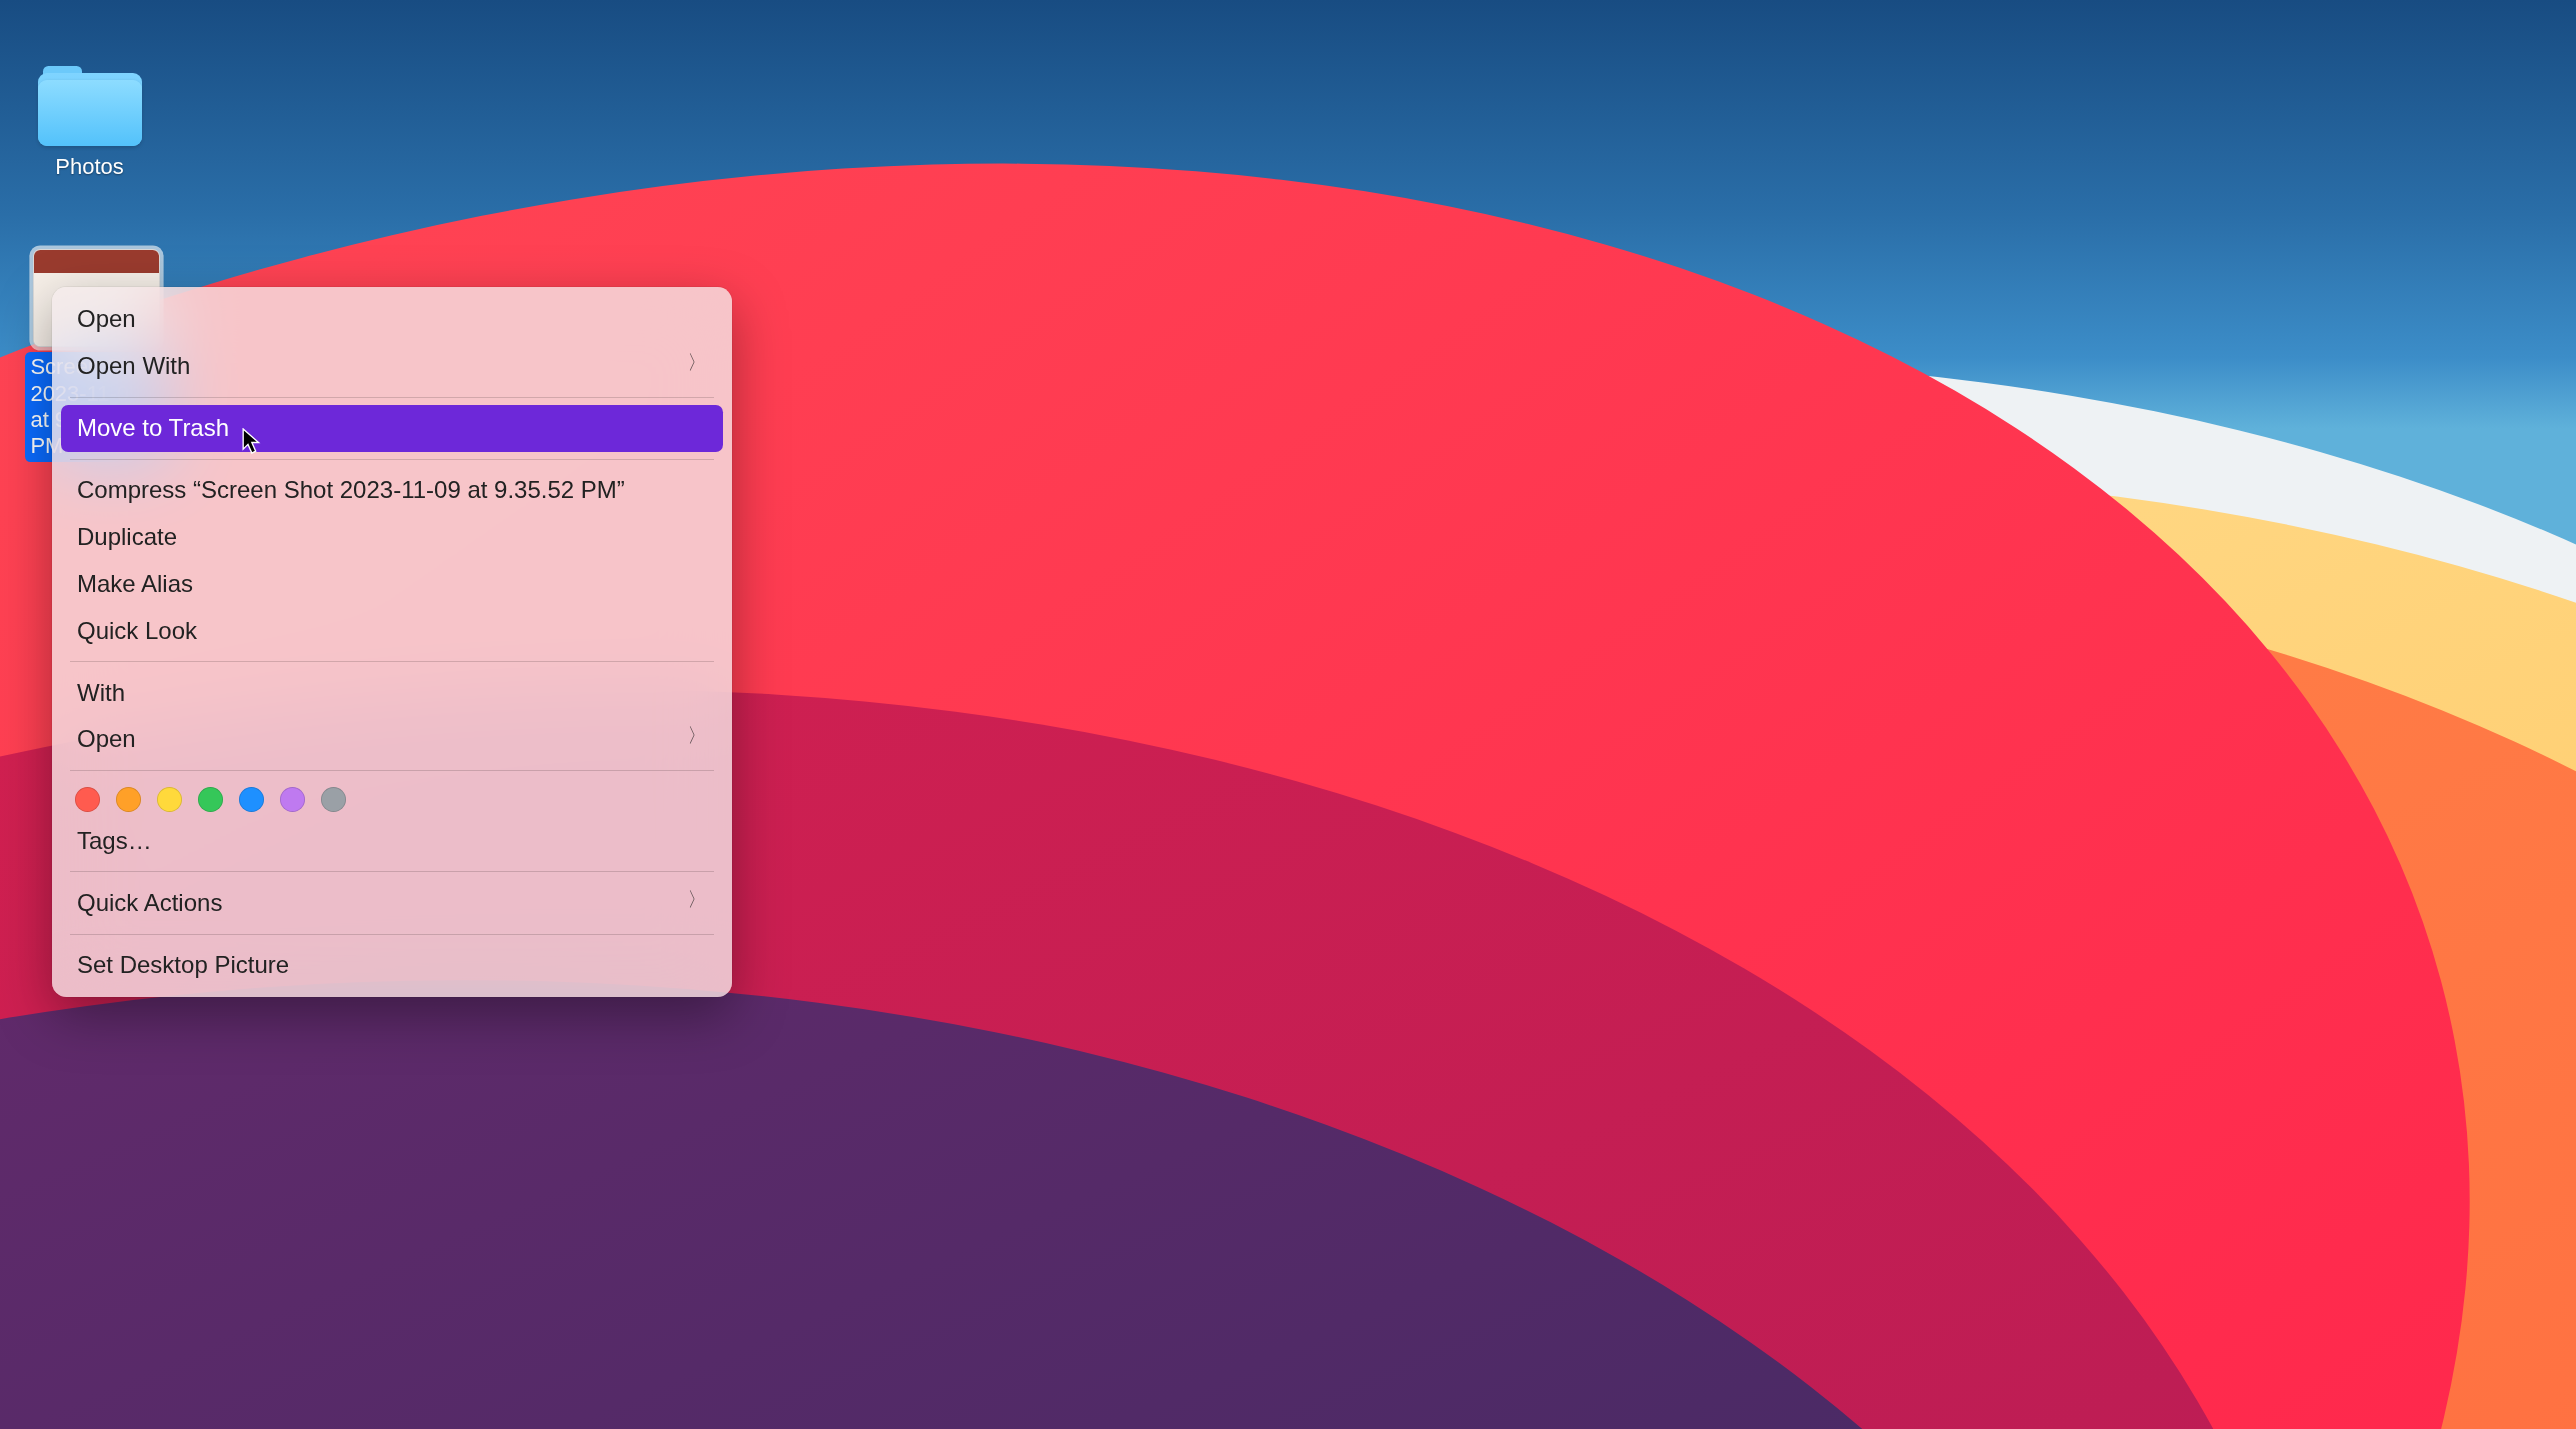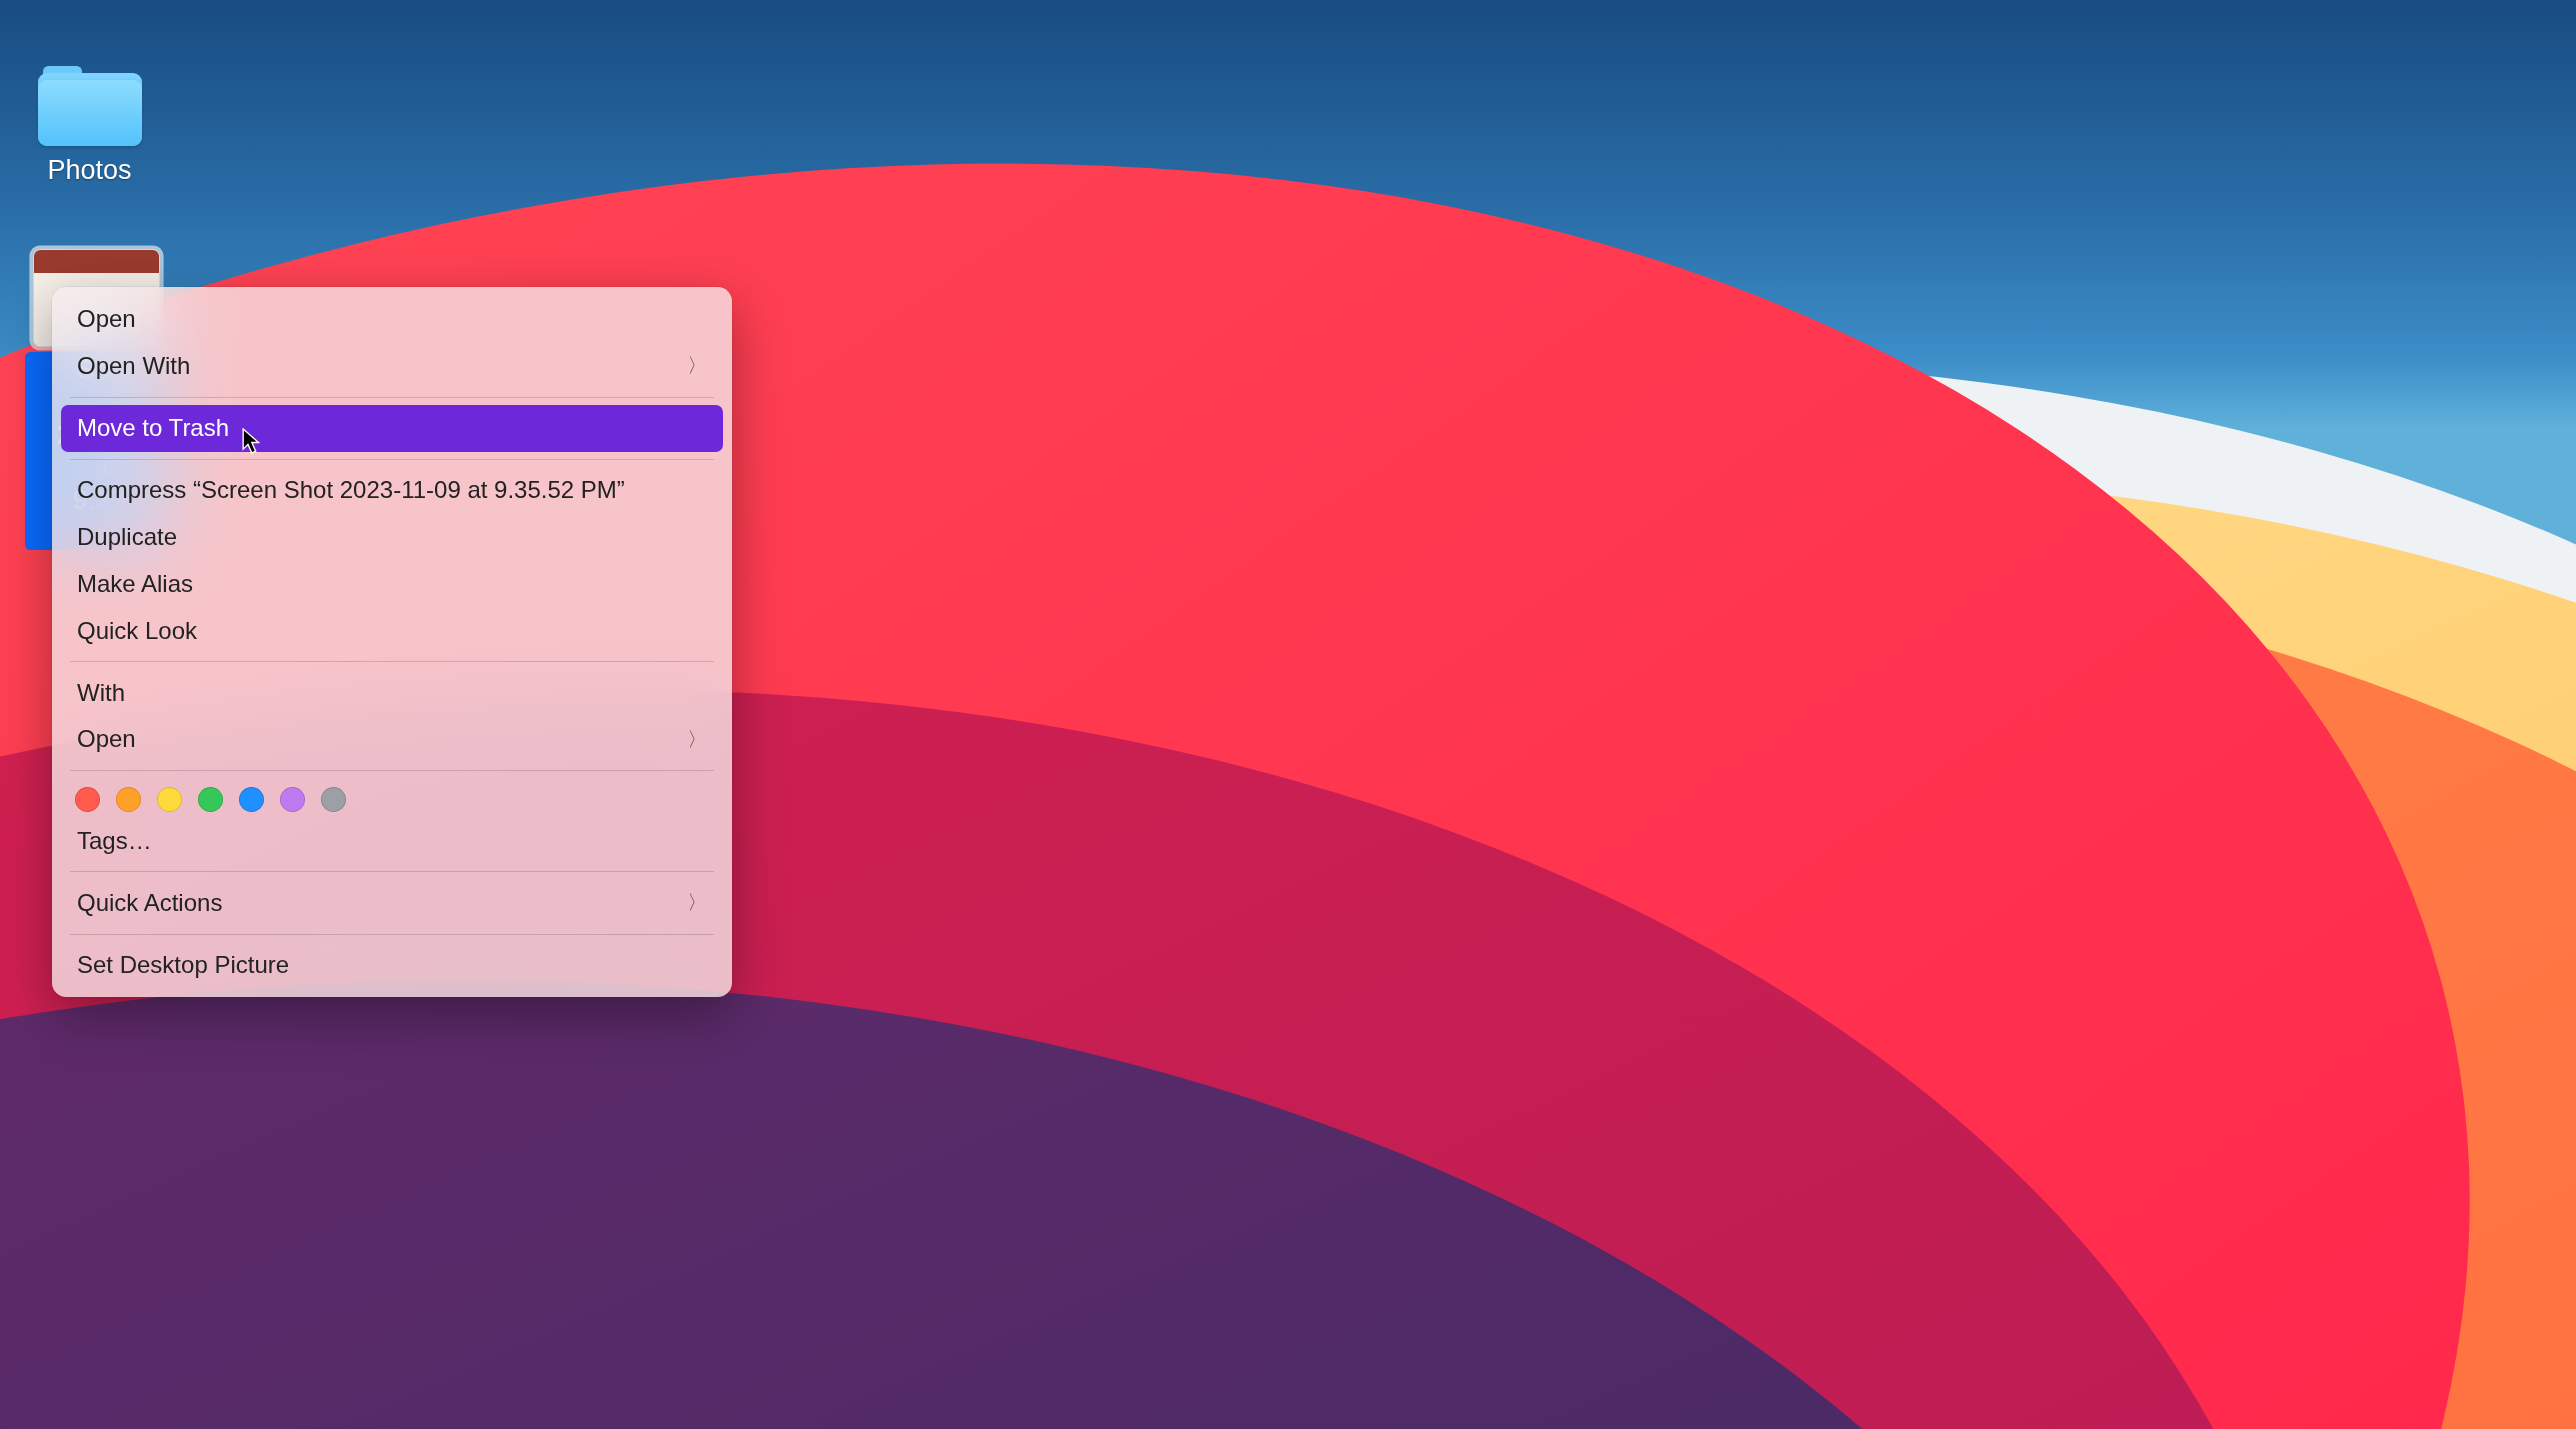--- a/index.html
+++ b/index.html
@@ -66,24 +66,24 @@
     }
     .folder-front {
       position: absolute;
       top: 14.3px; left: 0;
       width: 104px; height: 66px;
       background: linear-gradient(180deg,#8ddcff,#53c2fb);
       border-radius: 9px;
       box-shadow: 0 1.8px 3.6px rgba(0,0,0,.15);
     }
     .icon-label {
-      font-size: 27px;
+      font-size: 22px;
       color: #fff;
       text-shadow: 0 0.9px 1.8px rgba(0,0,0,.4);
-      text-align: right;
+      text-align: left;
       line-height: 1.2;
       padding: 1.8px 5.4px;
       border-radius: 5.4px;
     }
     .icon-label.selected {
       background: #0a6bff;
       text-shadow: none;
     }
     .file-glyph {
       width: 127px;
@@ -106,21 +106,21 @@
       background: rgba(245,235,235,0.78);
       backdrop-filter: blur(36px);
       border-radius: 14.3px;
       box-shadow: 0 18px 54px rgba(0,0,0,.35), 0 0 0 0.9px rgba(0,0,0,.05);
       padding: 9px;
       font-size: 24px;
       color: #222;
     }
     .menu-item {
       display: flex;
-      align-items: center;
+      align-items: flex-start;
       justify-content: space-between;
       padding: 5.4px 16px;
       border-radius: 7.2px;
       line-height: 1.5;
     }
     .menu-item.highlight {
       background: #6d28d9;
       color: #fff;
     }
     .menu-sep {

